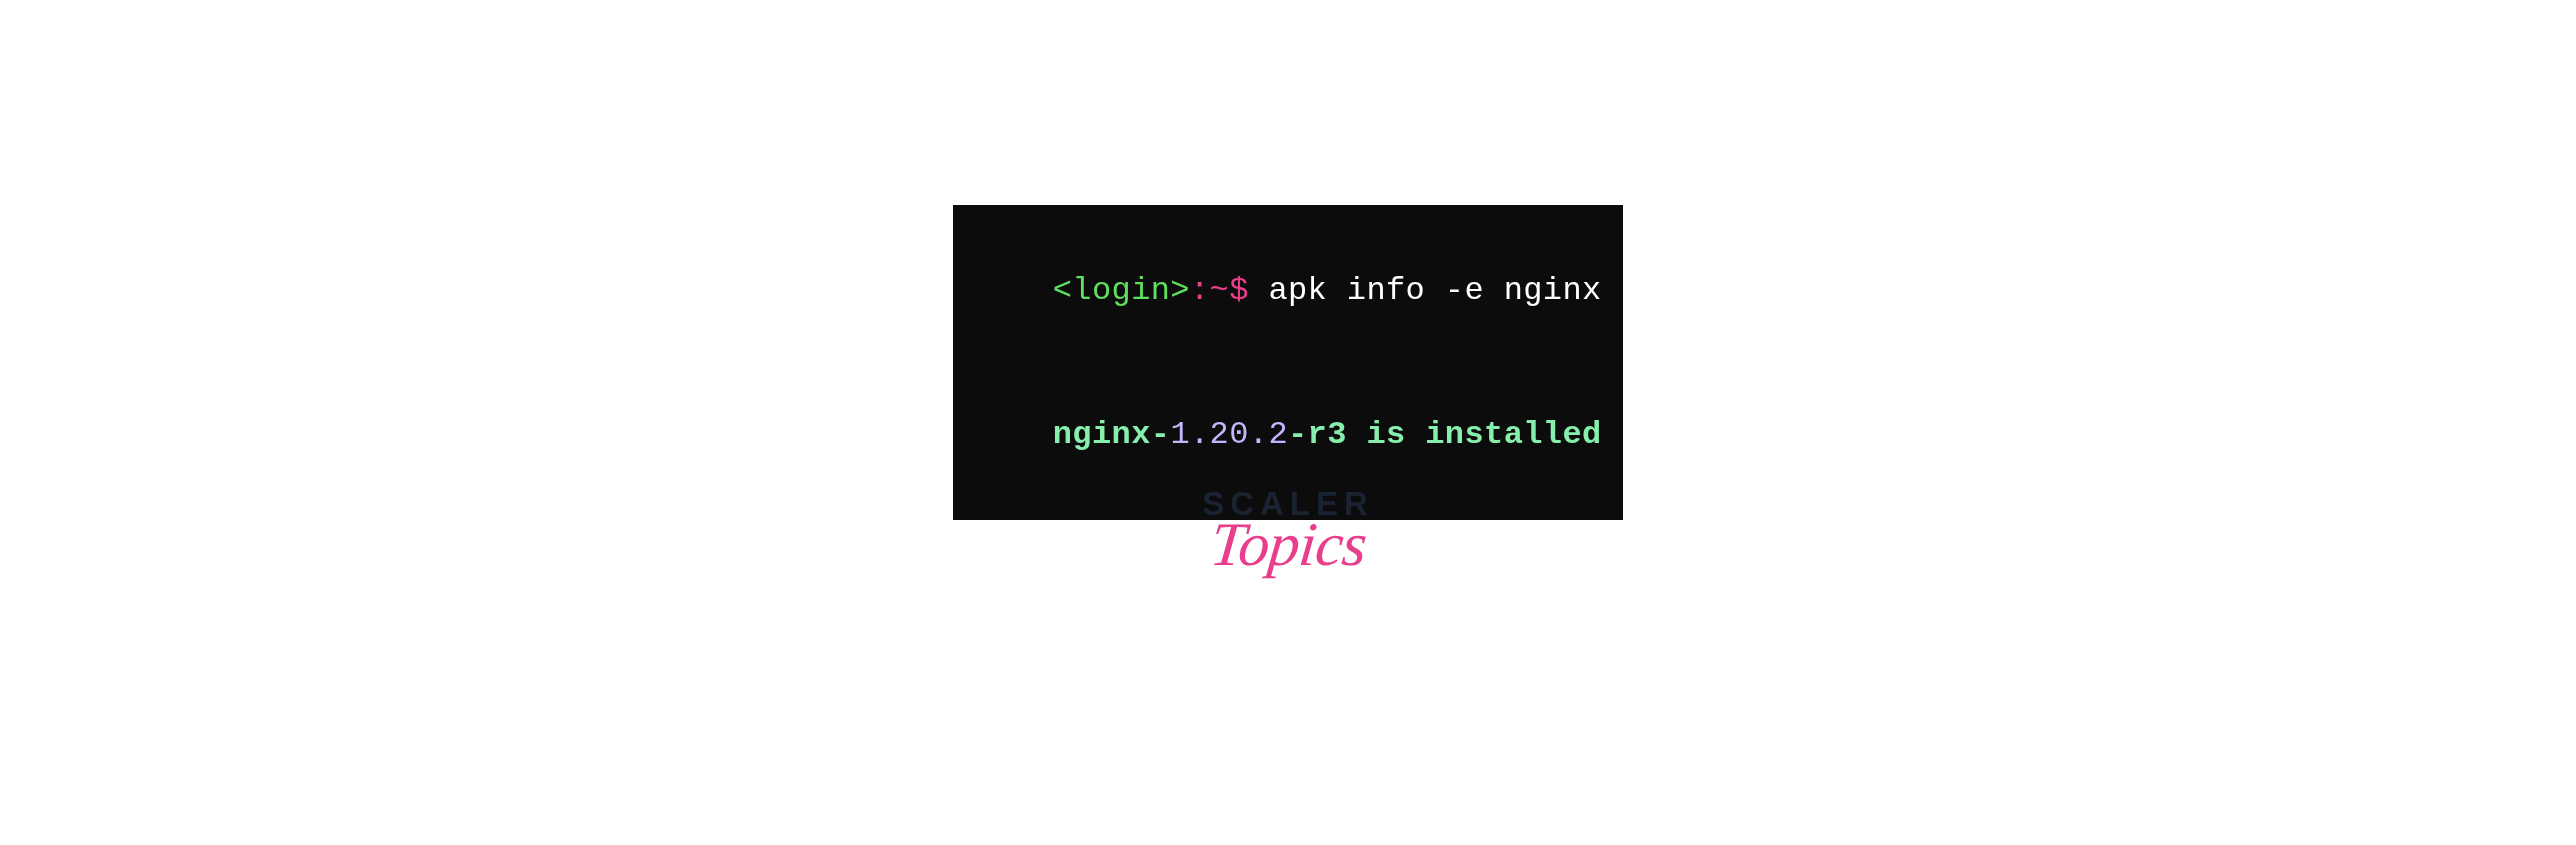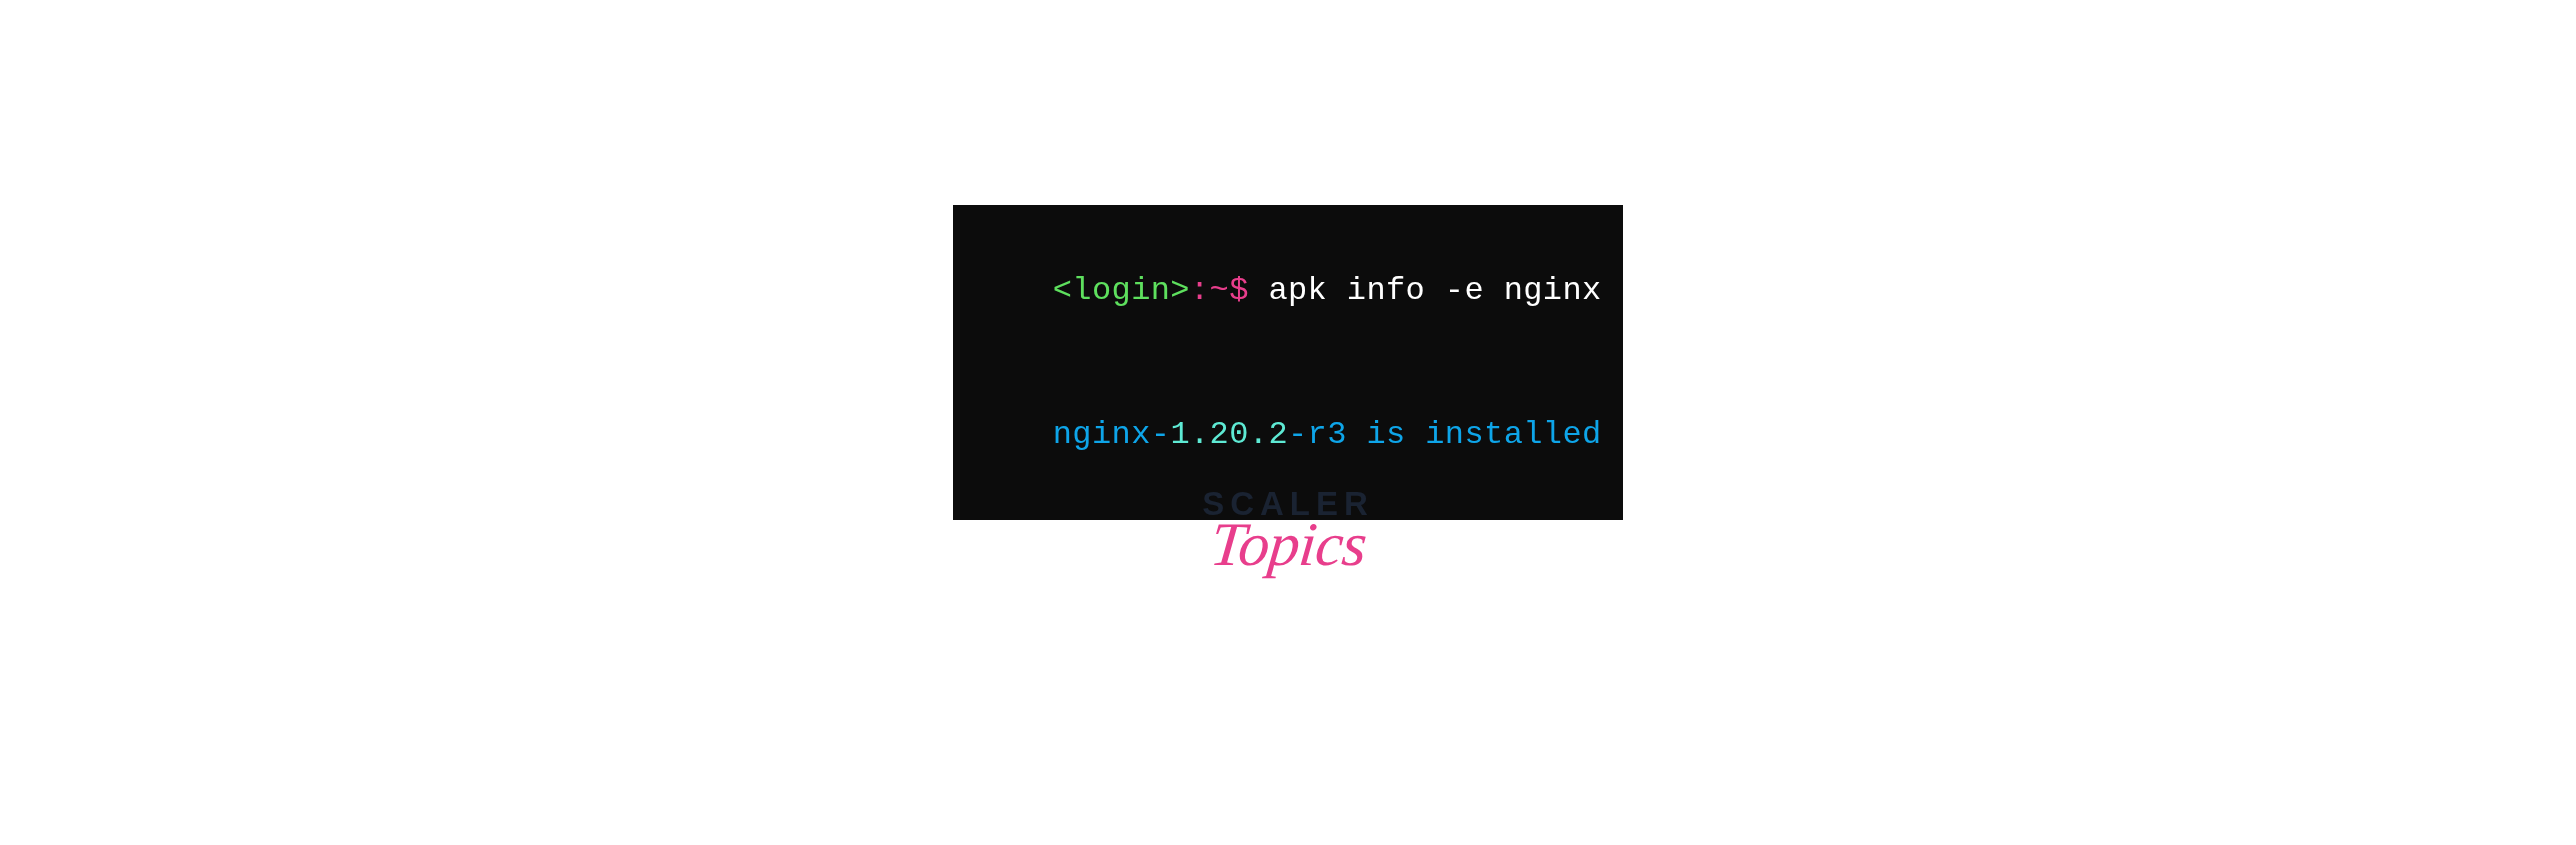--- a/index.html
+++ b/index.html
@@ -36,24 +36,25 @@
       font-family: Liberation Mono, monospace;
     }
     .prompt-sep {
       color: #e83e8c;
     }
     .cmd-text {
       color: #ffffff;
       margin-top: 15px;
     }
     .output-text {
-      color: #0ea5e9;
+      color: #86efac;
+      font-weight: bold;
     }
     .output-version {
-      color: #5eead4;
+      color: #c4b5fd;
     }
     .logo-wrap {
       position: absolute;
       top: 485px;
       display: flex;
       flex-direction: column;
       align-items: center;
     }
     .logo-scaler {
       font-family: 'Arial', 'Helvetica', sans-serif;

